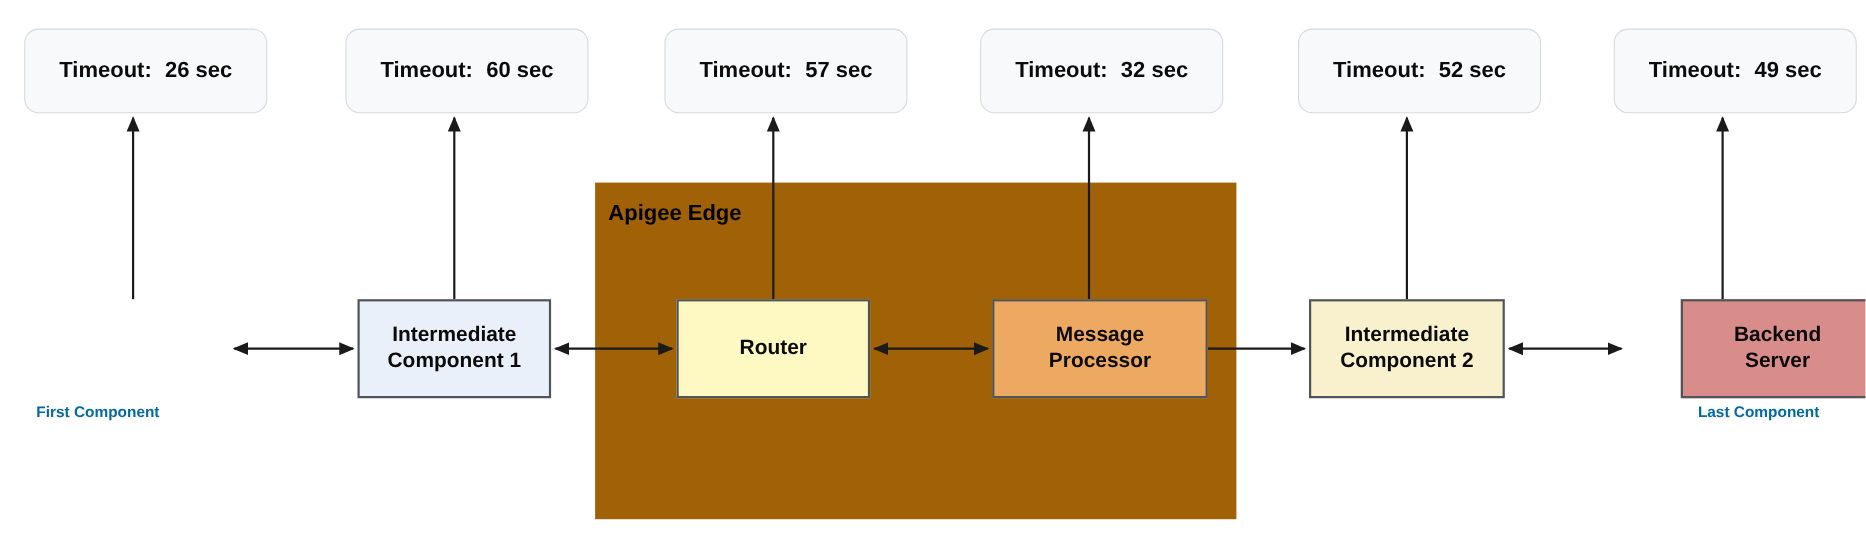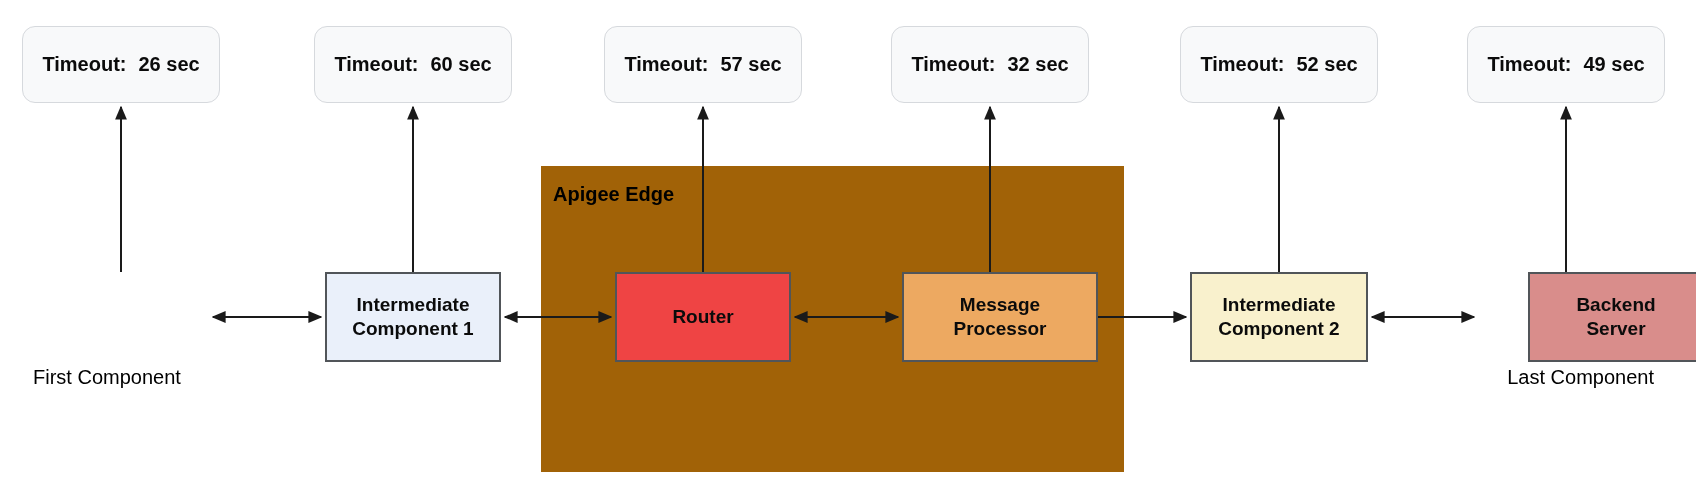--- a/index.html
+++ b/index.html
@@ -10,41 +10,41 @@
     position:absolute;left:541px;top:166px;width:583px;height:306px;
   }
   .region-label{
     position:absolute;left:12px;top:17px;
     font-size:20px;font-weight:700;color:#000;white-space:nowrap;
   }
 
   .arrows{position:absolute;left:0;top:0;width:1696px;height:496px;pointer-events:none;}
 
   .timeout-box{
-    position:absolute;top:26px;height:77px;width:198px;
+    position:absolute;top:26px;height:77px;width:221px;
     border:1.5px solid #d6d9dd;border-radius:13px;
     display:flex;align-items:center;justify-content:center;
     box-sizing:border-box;
   }
   .timeout-text{
     font-size:20px;font-weight:700;color:#0b0b0b;display:flex;column-gap:12px;white-space:nowrap;
   }
 
   .comp-box{
     position:absolute;top:272px;height:90px;
     border:2px solid #515559;
     display:flex;align-items:center;justify-content:center;text-align:center;
     box-sizing:border-box;
   }
   .comp-label{
     font-size:19px;font-weight:700;color:#0b0b0b;line-height:1.28;white-space:pre-line;
   }
 
   .caption{
-    position:absolute;top:366px;font-size:20px;font-weight:400;color:#000000;white-space:nowrap;
+    position:absolute;top:366px;font-size:14px;font-weight:700;color:#0369a1;white-space:nowrap;
   }
   .caption.first{left:33px;}
   .caption.last{right:42px;} 
 </style>
 </head>
 <body>
 
 <div id="canvas">
 
   <div class="region" style="background-color: #a16207;">
@@ -109,21 +109,21 @@
     <span class="timeout-text">
         <span>Timeout:</span>
         <span>49 sec</span>
       </span>
   </div>
 
   <div class="comp-box" style="left: 325px; width: 176px; background-color: rgb(234, 240, 250);">
     <span class="comp-label">Intermediate
 Component 1</span>
   </div>
-  <div class="comp-box" style="left: 615px; width: 176px; background-color: #ef4444;">
+  <div class="comp-box" style="left: 615px; width: 176px; background-color: #fef9c3;">
     <span class="comp-label">Router</span>
   </div>
   <div class="comp-box" style="left: 902px; width: 196px; background-color: rgb(237, 169, 97);">
     <span class="comp-label">Message
 Processor</span>
   </div>
   <div class="comp-box" style="left: 1190px; width: 178px; background-color: rgb(249, 241, 205);">
     <span class="comp-label">Intermediate
 Component 2</span>
   </div>

